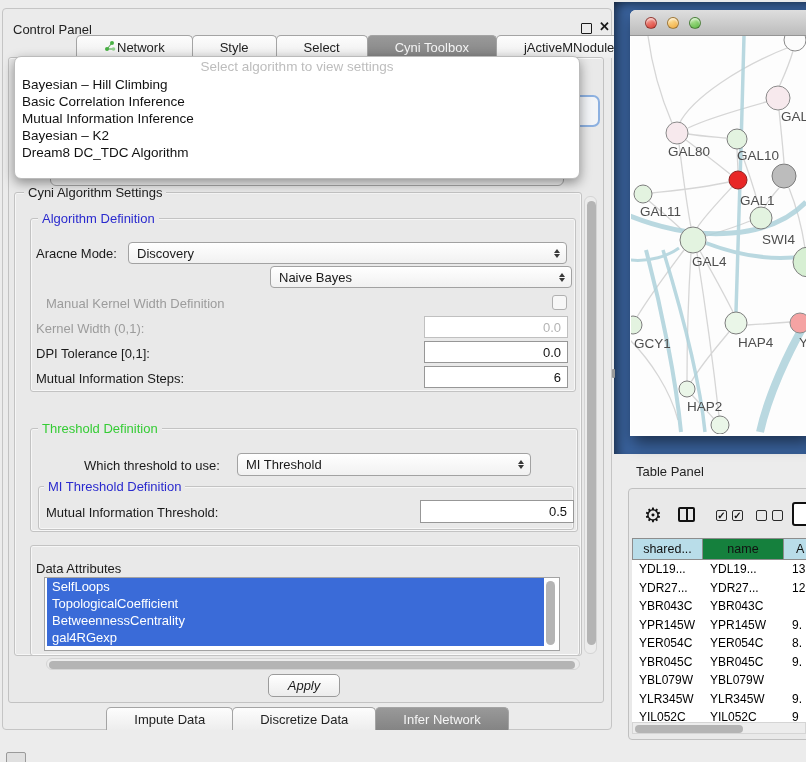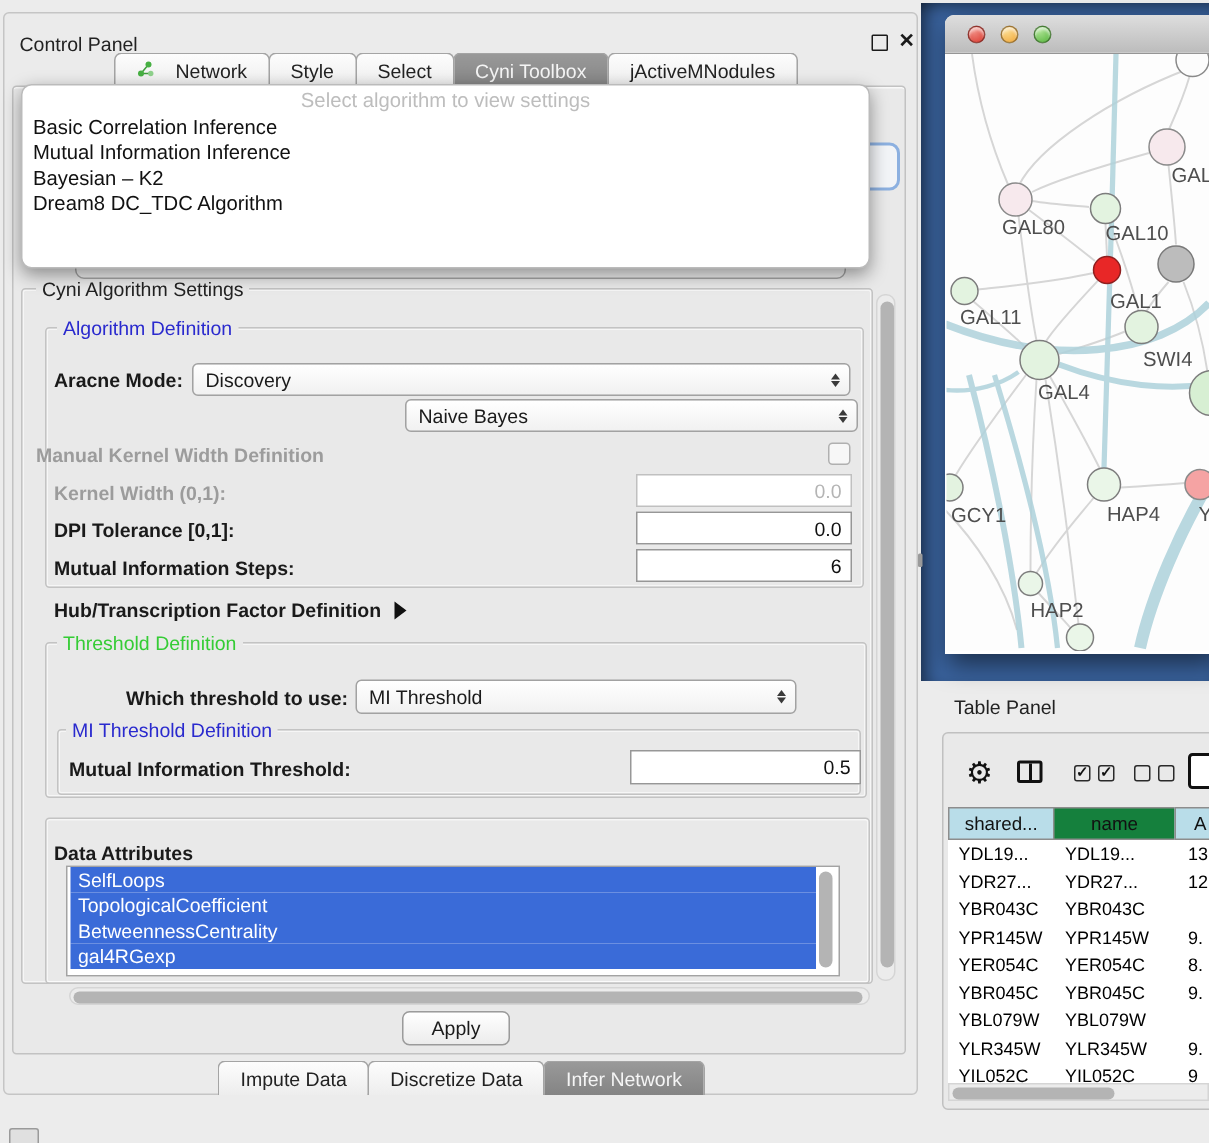--- a/index.html
+++ b/index.html
@@ -4,49 +4,49 @@
 <style>
   html,body{margin:0;padding:0;}
   .screen{position:relative;width:806px;height:762px;background:#ececec;font-family:"Liberation Sans",sans-serif;overflow:hidden;}
   
   .cp-window{position:absolute;left:2px;top:8px;width:610px;height:722px;background:#ebebeb;border:1px solid #c5c5c5;border-radius:4px;box-sizing:border-box;}
   .cp-title{position:absolute;left:10px;top:13px;font-size:13px;color:#222;}
   .float-btn{position:absolute;left:578px;top:14px;width:9px;height:9px;border:1.5px solid #1a1a1a;border-radius:1px;}
   .close-btn{position:absolute;left:596px;top:10px;font-size:13px;font-weight:bold;color:#1a1a1a;}
   
   .tabs-row{position:absolute;display:flex;}
-  .tab{height:22px;padding:0 14px;display:flex;align-items:center;gap:14px;background:linear-gradient(#fdfdfd,#ededed);border:1px solid #a4a4a4;border-bottom:none;border-radius:5px 5px 0 0;margin-right:-1px;font-size:13px;color:#222;white-space:nowrap;}
+  .tab{height:22px;padding:0 27px;display:flex;align-items:center;gap:1px;background:linear-gradient(#fdfdfd,#ededed);border:1px solid #a4a4a4;border-bottom:none;border-radius:5px 5px 0 0;margin-right:-1px;font-size:13px;color:#222;white-space:nowrap;}
   .tab.selected{background:linear-gradient(#999,#848484);color:#f5f5f5;}
   
   .cp-body{position:absolute;left:8px;top:57px;width:596px;height:646px;background:#e9e9e9;border:1px solid #c2c2c2;border-radius:3px;box-sizing:border-box;box-shadow:inset 0 1px 0 rgba(255,255,255,.7);}
   .box{position:absolute;border:1px solid #c3c3c3;border-radius:3px;box-shadow:inset 0 0 0 1px rgba(255,255,255,.6);box-sizing:border-box;}
   .gtitle{position:absolute;font-size:13px;background:#e9e9e9;padding:0 4px;white-space:nowrap;color:#222;}
   .gtitle.blue{color:#2a2ace;}
   .gtitle.green{color:#35cc35;}
-  .lbl{position:absolute;font-size:13px;font-weight:bold;color:#1a1a1a;white-space:nowrap;}
+  .lbl{position:absolute;font-size:13px;font-weight:normal;color:#1a1a1a;white-space:nowrap;}
   .lbl.dis{color:#9c9c9c;}
   .combo{position:absolute;height:22px;background:linear-gradient(#fff,#f1f1f1);border:1px solid #a2a2a2;border-radius:4px;display:flex;align-items:center;padding-left:8px;font-size:13px;color:#1a1a1a;box-sizing:border-box;}
   .stepper{position:absolute;right:6px;top:0;bottom:0;display:flex;flex-direction:column;justify-content:center;gap:1px;}
   .stepper i{display:block;width:0;height:0;border-left:3.5px solid transparent;border-right:3.5px solid transparent;}
   .stepper .up{border-bottom:4px solid #3a3a3a;}
   .stepper .dn{border-top:4px solid #3a3a3a;}
   .inp{position:absolute;height:22px;background:#fff;border:1px solid #979797;box-sizing:border-box;font-size:13px;color:#111;display:flex;align-items:center;justify-content:flex-end;padding-right:6px;}
   .inp.disabled{color:#b4b4b4;border-color:#c0c0c0;}
   .checkbox{position:absolute;width:13px;height:13px;border:1px solid #b0b0b0;border-radius:3px;background:#f7f7f7;}
   .tri-right{width:0;height:0;border-top:6px solid transparent;border-bottom:6px solid transparent;border-left:8px solid #111;display:inline-block;}
   .tri-down{width:0;height:0;border-left:6px solid transparent;border-right:6px solid transparent;border-top:8px solid #111;display:inline-block;}
   .hub-row{position:absolute;display:flex;align-items:center;gap:9px;}
   
   .listbox{position:absolute;background:#fff;border:1px solid #a3a3a3;box-sizing:border-box;overflow:hidden;}
   .attr-item{height:17px;line-height:17px;margin:0 15px 0 2px;padding-left:5px;font-size:13px;color:#fff;background:#3a6bd8;white-space:nowrap;}
   
   .sb-track{position:absolute;background:#ececec;border:1px solid #d5d5d5;border-radius:6px;box-sizing:border-box;}
   .sb-thumb{position:absolute;background:#b4b4b4;border-radius:5px;}
   
-  .btn{position:absolute;background:linear-gradient(#fff,#ececec);border:1px solid #9b9b9b;border-radius:5px;font-size:13px;color:#1a1a1a;display:flex;align-items:center;justify-content:center;box-sizing:border-box;font-family:"Liberation Sans",sans-serif;}
+  .btn{position:absolute;background:linear-gradient(#fff,#ececec);border:1px solid #9b9b9b;border-radius:5px;font-size:13px;color:#1a1a1a;display:flex;align-items:center;justify-content:center;box-sizing:border-box;font-family:"Liberation Sans",sans-serif;font-style:italic;}
   
   .popup{position:absolute;left:14px;top:56px;width:564px;height:121px;background:#fff;border:1px solid #bbb;border-radius:7px;box-shadow:0 4px 12px rgba(0,0,0,.4);z-index:30;overflow:hidden;}
   .popup-ph{height:19px;line-height:19px;text-align:center;color:#bdbdbd;font-size:13.5px;}
   .popup-item{height:17px;line-height:17px;padding-left:7px;font-size:13.5px;color:#111;white-space:nowrap;}
   .popup-item.bold{font-weight:bold;}
   
   .rem-combo-right{position:absolute;left:570px;top:95px;width:30px;height:32px;border:2px solid #8cb0e0;border-radius:7px;background:#f2f4f7;box-sizing:border-box;z-index:5;}
   .rem-combo-bottom{position:absolute;left:50px;top:168px;width:514px;height:18px;border:1px solid #a5a5a5;border-radius:6px;background:#f0f0f0;box-sizing:border-box;z-index:4;}
   
   .desktop{position:absolute;left:614px;top:2px;width:192px;height:452px;background:#3a639e;box-shadow:inset 10px 0 12px -7px rgba(0,0,0,.55),inset 0 9px 10px -7px rgba(0,0,0,.45);}
@@ -132,36 +132,32 @@
   </div>
 
   <div class="combo" style="left:270px;top:266px;width:302px;">
     <span>Naive Bayes</span>
     <span class="stepper">
         <i class="up"></i>
         <i class="dn"></i>
       </span>
   </div>
 
-  <div class="lbl dis" style="left:24px;top:296px;text-align:right;">Manual Kernel Width Definition</div>
+  <div class="lbl dis" style="left:46px;top:296px;text-align:right;">Manual Kernel Width Definition</div>
   <div class="checkbox" style="left:552px;top:295px;"></div>
 
   <div class="lbl dis" style="left:36px;top:321px;">Kernel Width (0,1):</div>
   <div class="inp disabled" style="left:424px;top:316px;width:144px;">0.0</div>
 
   <div class="lbl" style="left:36px;top:346px;">DPI Tolerance [0,1]:</div>
   <div class="inp" style="left:424px;top:341px;width:144px;">0.0</div>
 
   <div class="lbl" style="left:36px;top:371px;">Mutual Information Steps:</div>
   <div class="inp" style="left:424px;top:366px;width:144px;">6</div>
 
-  <div class="hub-row" style="left:36px;top:399px;">
-    <span class="lbl" style="position:static;">Hub/Transcription Factor Definition</span>
-    <span class="tri-right"></span>
-  </div>
 
   <div class="box" style="left:30px;top:428px;width:548px;height:104px;"></div>
   <div class="gtitle green" style="left:38px;top:421px;">Threshold Definition</div>
 
   <div class="lbl" style="left:84px;top:458px;">Which threshold to use:</div>
   <div class="combo" style="left:237px;top:453px;width:294px;height:23px;">
     <span>MI Threshold</span>
     <span class="stepper">
         <i class="up"></i>
         <i class="dn"></i>
@@ -199,20 +195,21 @@
         <span>Discretize Data</span>
       </div>
       <div class="tab selected">
         <span>Infer Network</span>
       </div>
     </div>
 
   <div class="popup">
     <div class="popup-ph">Select algorithm to view settings</div>
     <div id="algo-items">
+        <div class="popup-item">Bayesian – Hill Climbing</div>
         <div class="popup-item">Basic Correlation Inference</div>
         <div class="popup-item">Mutual Information Inference</div>
         <div class="popup-item">Bayesian – K2</div>
         <div class="popup-item">Dream8 DC_TDC Algorithm</div>
       </div>
   </div>
 
   <div class="desktop"></div>
   <div class="net-window"></div>
   <div class="net-titlebar"></div>

